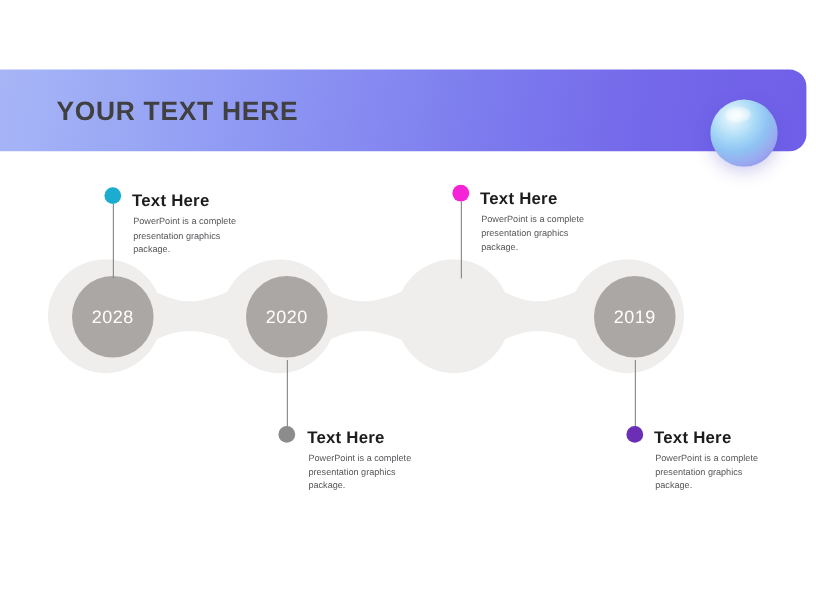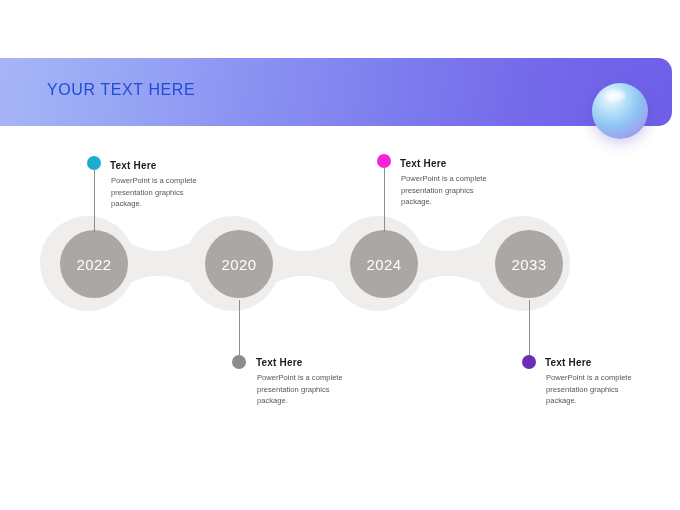--- a/index.html
+++ b/index.html
@@ -39,23 +39,23 @@
                 #8b93f2 38%,
                 #7d7cee 60%,
                 #7468ea 80%,
                 #6f5fe8 100%);
     overflow: hidden;
   }
   #page-title {
     position: absolute;
     left: 47px;
     top: 82px;
-    color: #1d4ed8;
-    font-size: 16px;
-    font-weight: normal;
+    color: #404040;
+    font-size: 22px;
+    font-weight: bold;
     letter-spacing: 0.6px;
     white-space: nowrap;
     line-height: 1;
   }
 
   
   .deco-ring {
     position: absolute;
     left: 536px;
     top: 76px;
@@ -120,21 +120,21 @@
 
   
   .marker-dot {
     position: absolute;
     width: 14px;
     height: 14px;
     border-radius: 50%;
   }
   .callout { position: absolute; }
   .callout-title {
-    font-size: 10px;
+    font-size: 14px;
     font-weight: bold;
     color: #1d1d1d;
     letter-spacing: 0.2px;
     margin: 0 0 4px 0;
     line-height: 1.1;
   }
   .callout-body {
     font-size: 7.6px;
     color: #56565a;
     line-height: 1.52;
@@ -184,30 +184,27 @@
       C 457,95 435,73 435,47
       C 435,21 457,0 483,0
       Z" fill="#f0eeed"></path>
 
     <path d="M 88,26 C 110,38 125,38 152,26 L 152,68 C 125,57 110,57 88,68 Z" fill="#f0eeed"></path>
     <path d="M 233,26 C 255,38 270,38 297,26 L 297,68 C 270,57 255,57 233,68 Z" fill="#f0eeed"></path>
     <path d="M 378,26 C 400,38 415,38 442,26 L 442,68 C 415,57 400,57 378,68 Z" fill="#f0eeed"></path>
   </svg>
 
   <div class="year-node" style="left:60px; top:230px;">
-    <span class="year-label">2022</span>
+    <span class="year-label">2028</span>
   </div>
   <div class="year-node" style="left:205px; top:230px;">
     <span class="year-label">2020</span>
   </div>
-  <div class="year-node" style="left:350px; top:230px;">
-    <span class="year-label">2024</span>
-  </div>
   <div class="year-node" style="left:495px; top:230px;">
-    <span class="year-label">2033</span>
+    <span class="year-label">2019</span>
   </div>
 
   <div class="connector" style="left:94px; top:170px; height:62px;"></div>
   <div class="connector" style="left:239px; top:300px; height:62px;"></div>
   <div class="connector" style="left:384px; top:168px; height:64px;"></div>
   <div class="connector" style="left:529px; top:300px; height:62px;"></div>
 
   <div class="marker-dot" style="left:87px; top:156px; background:#1bacd0;"></div>
   <div class="callout" style="left:110px; top:160px;">
     <p class="callout-title">Text Here</p>

